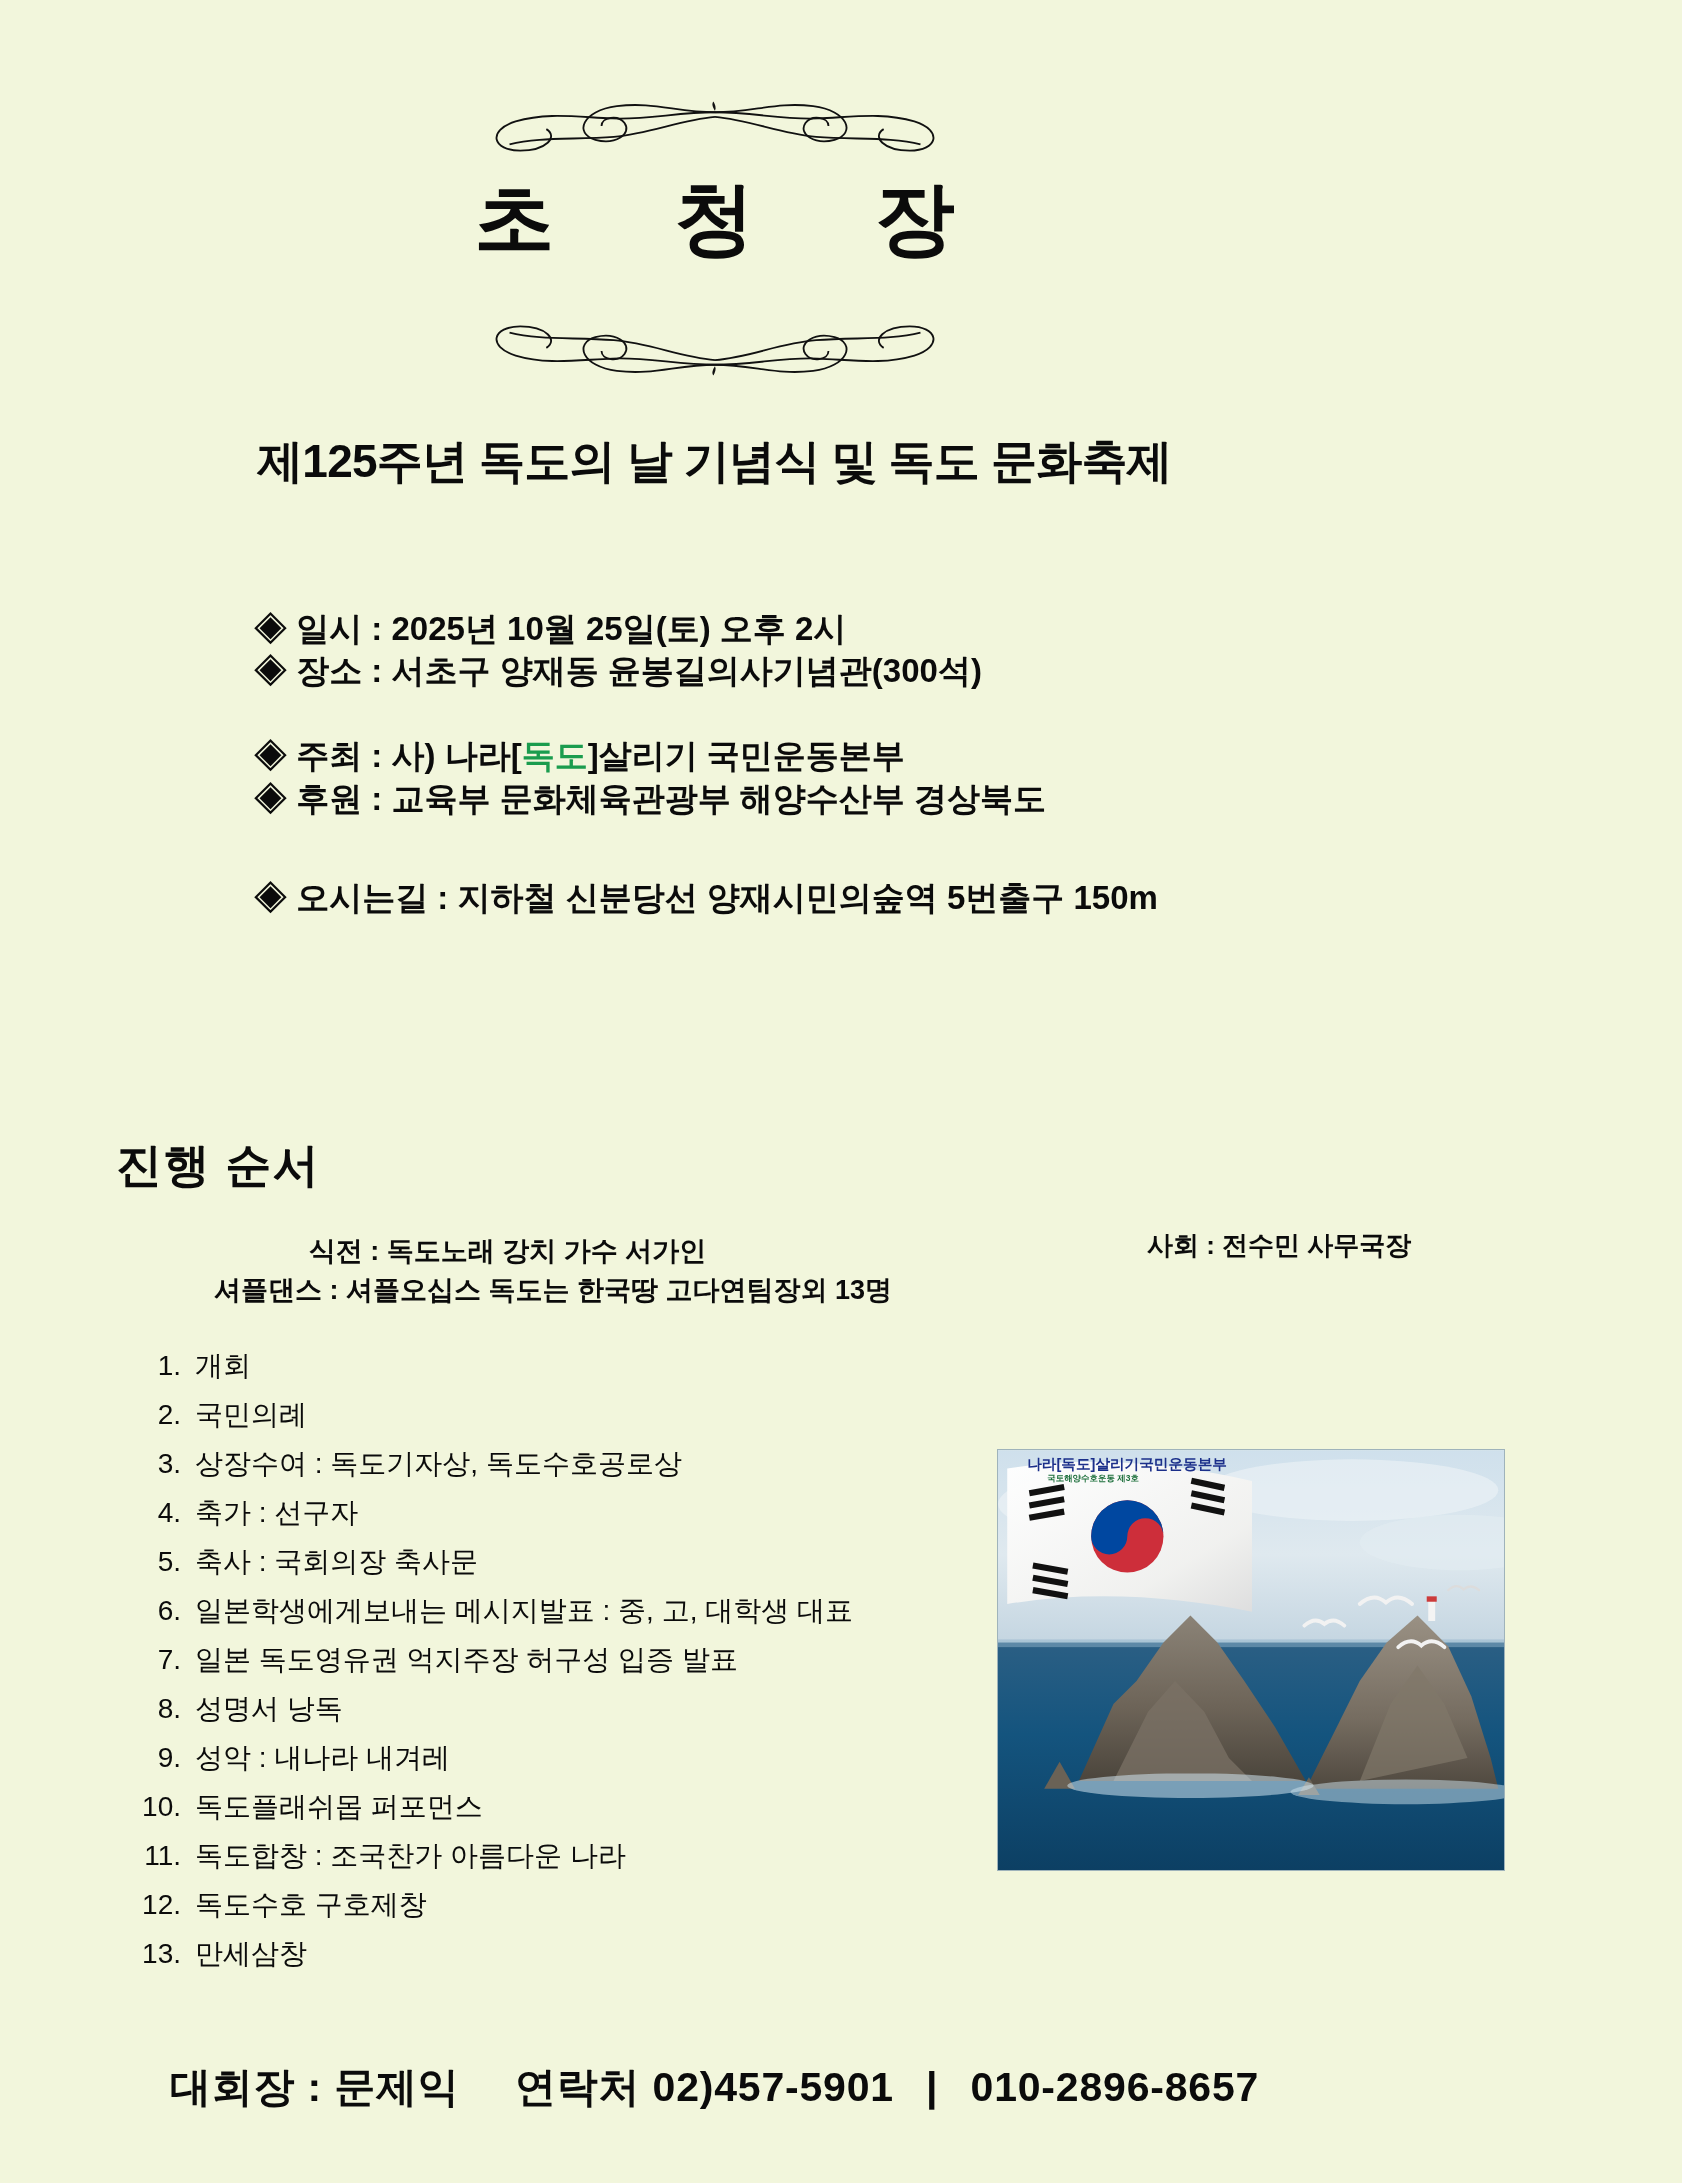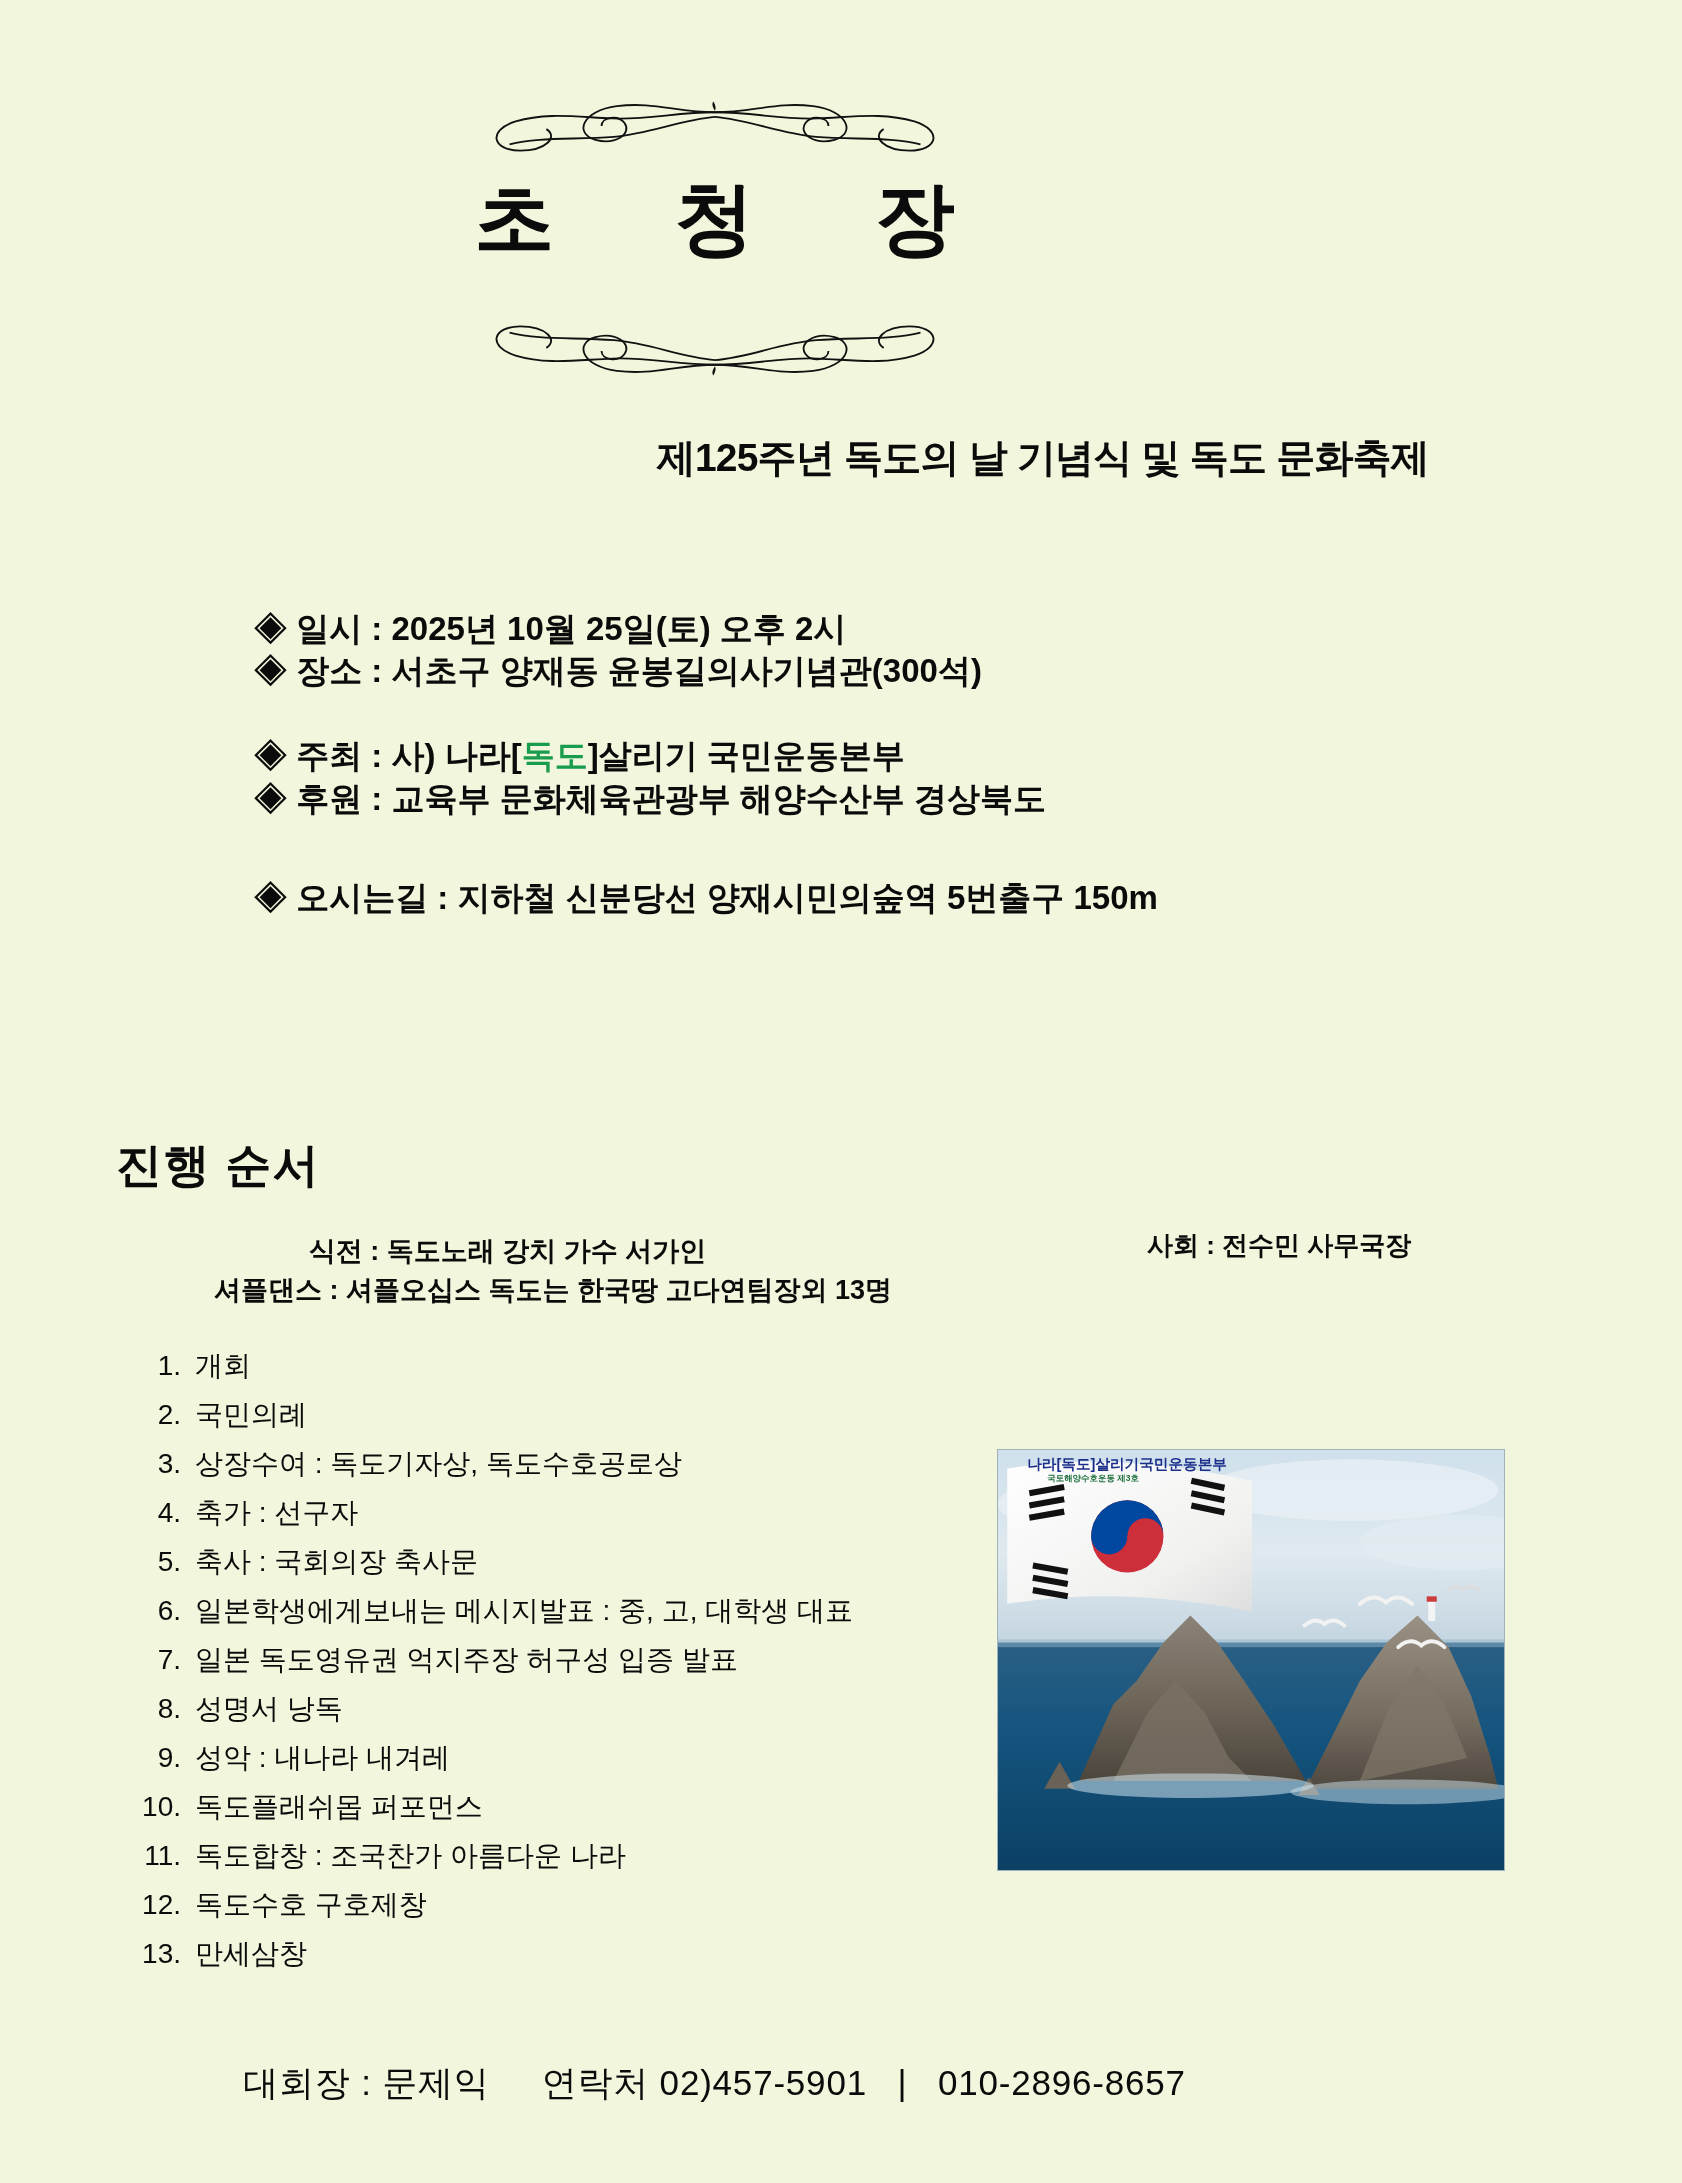--- a/index.html
+++ b/index.html
@@ -55,22 +55,22 @@
     text-indent: 49px;
     line-height: 1;
     color: #0b0b0b;
   }
 
   .event-title {
     position: absolute;
     top: 431px;
     left: 0;
     width: 100%;
-    text-align: right;
-    font-size: 39px;
+    text-align: center;
+    font-size: 46px;
     font-weight: bold;
     letter-spacing: -0.8px;
     color: #0b0b0b;
   }
 
   
   .info-block {
     position: absolute;
     top: 608px;
     left: 254px;
@@ -161,22 +161,22 @@
   }
   .photo svg { display: block; }
 
   
   .footer {
     position: absolute;
     top: 2060px;
     left: 0;
     width: 100%;
     text-align: center;
-    font-size: 35px;
-    font-weight: normal;
+    font-size: 41px;
+    font-weight: bold;
     color: #0b0b0b;
     letter-spacing: 0.8px;
   }
   .footer .sep {
     display: inline-block;
     padding: 0 20px;
   }
   .footer .spacer {
     display: inline-block;
     width: 31px;

